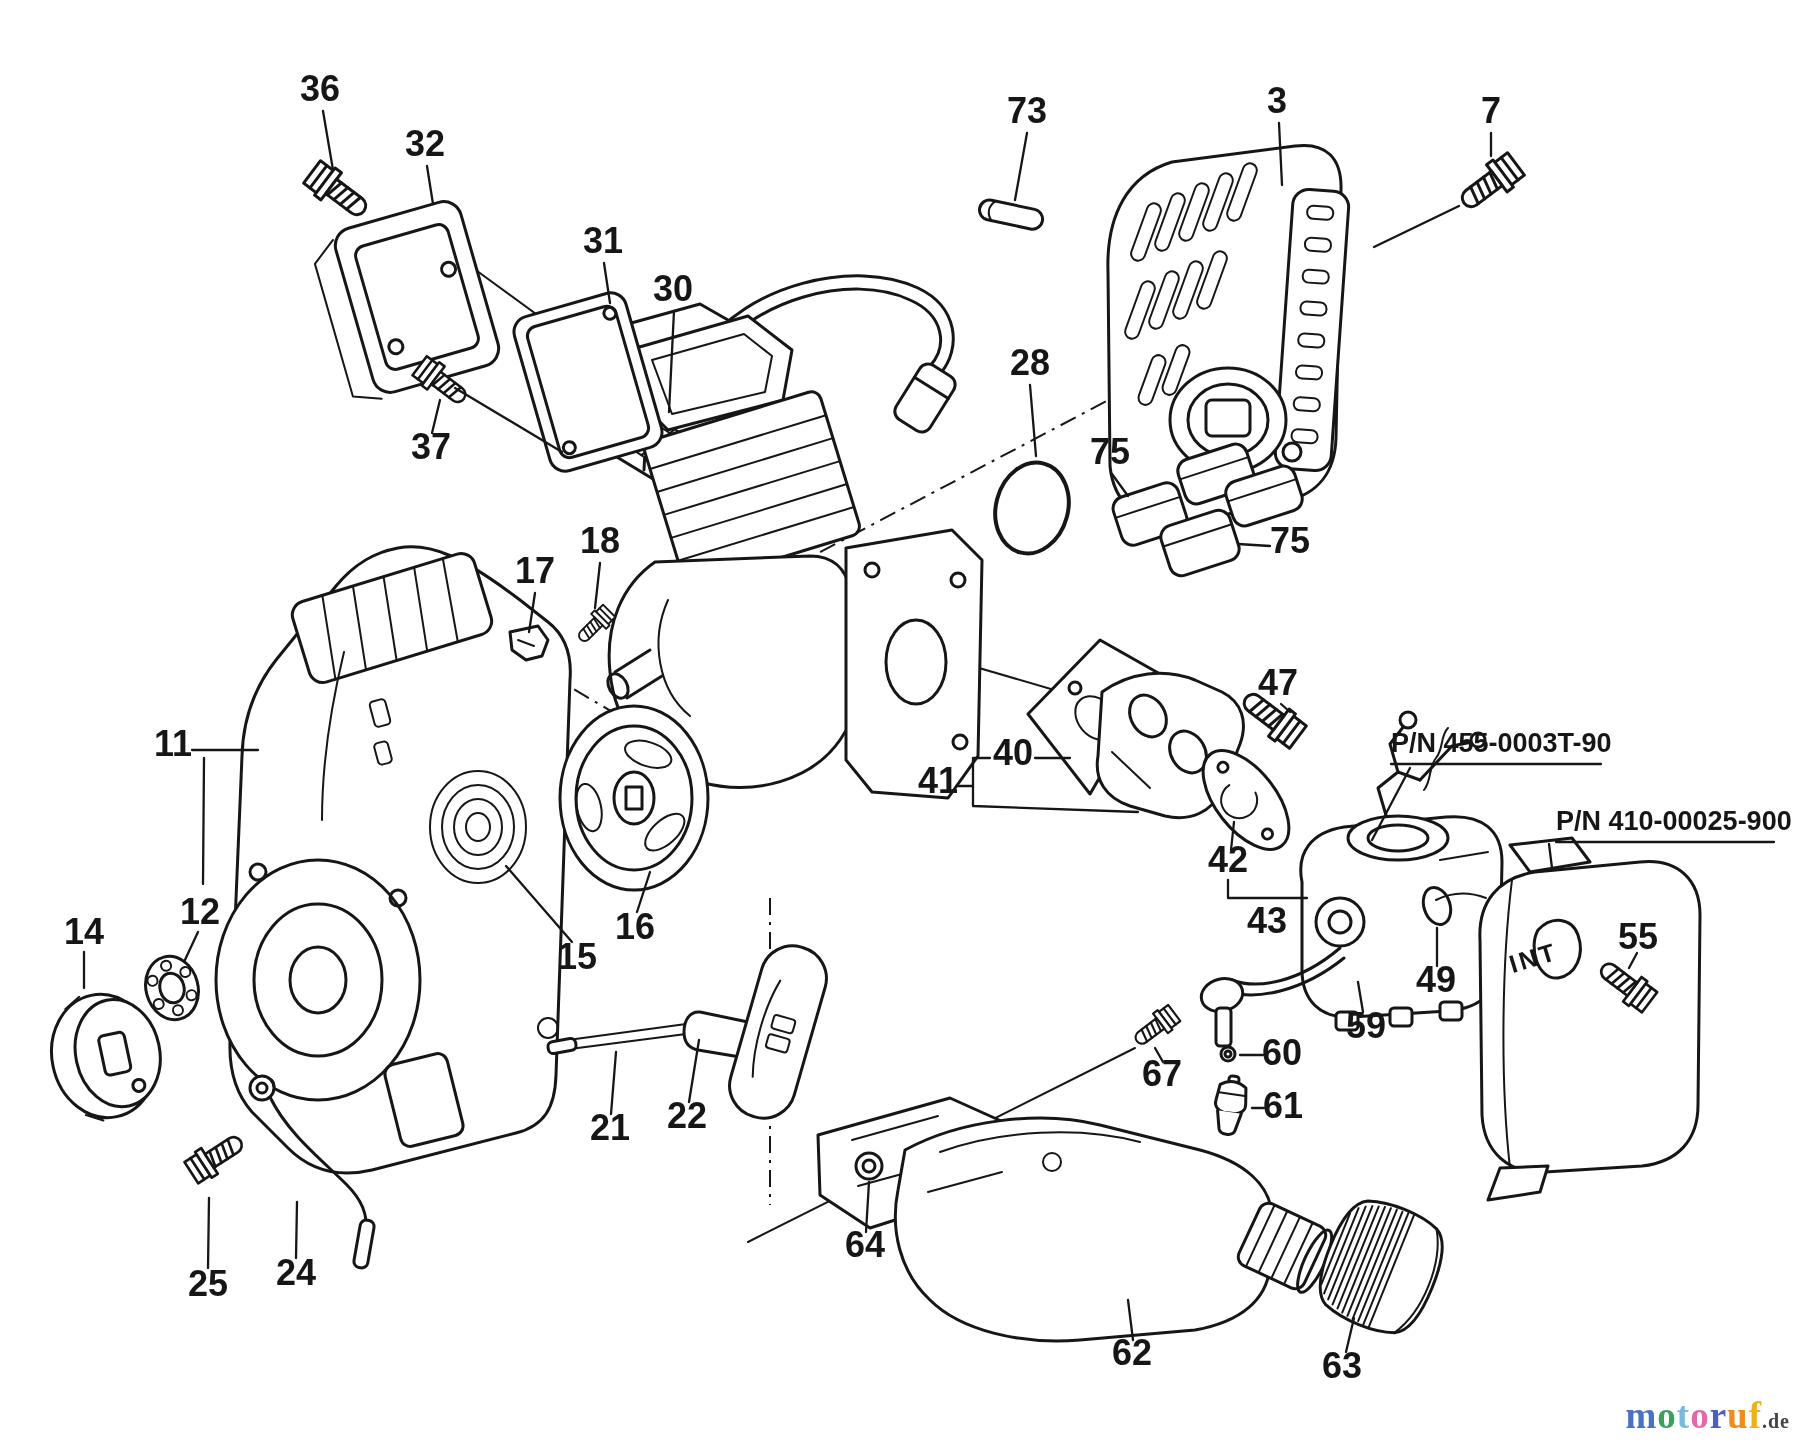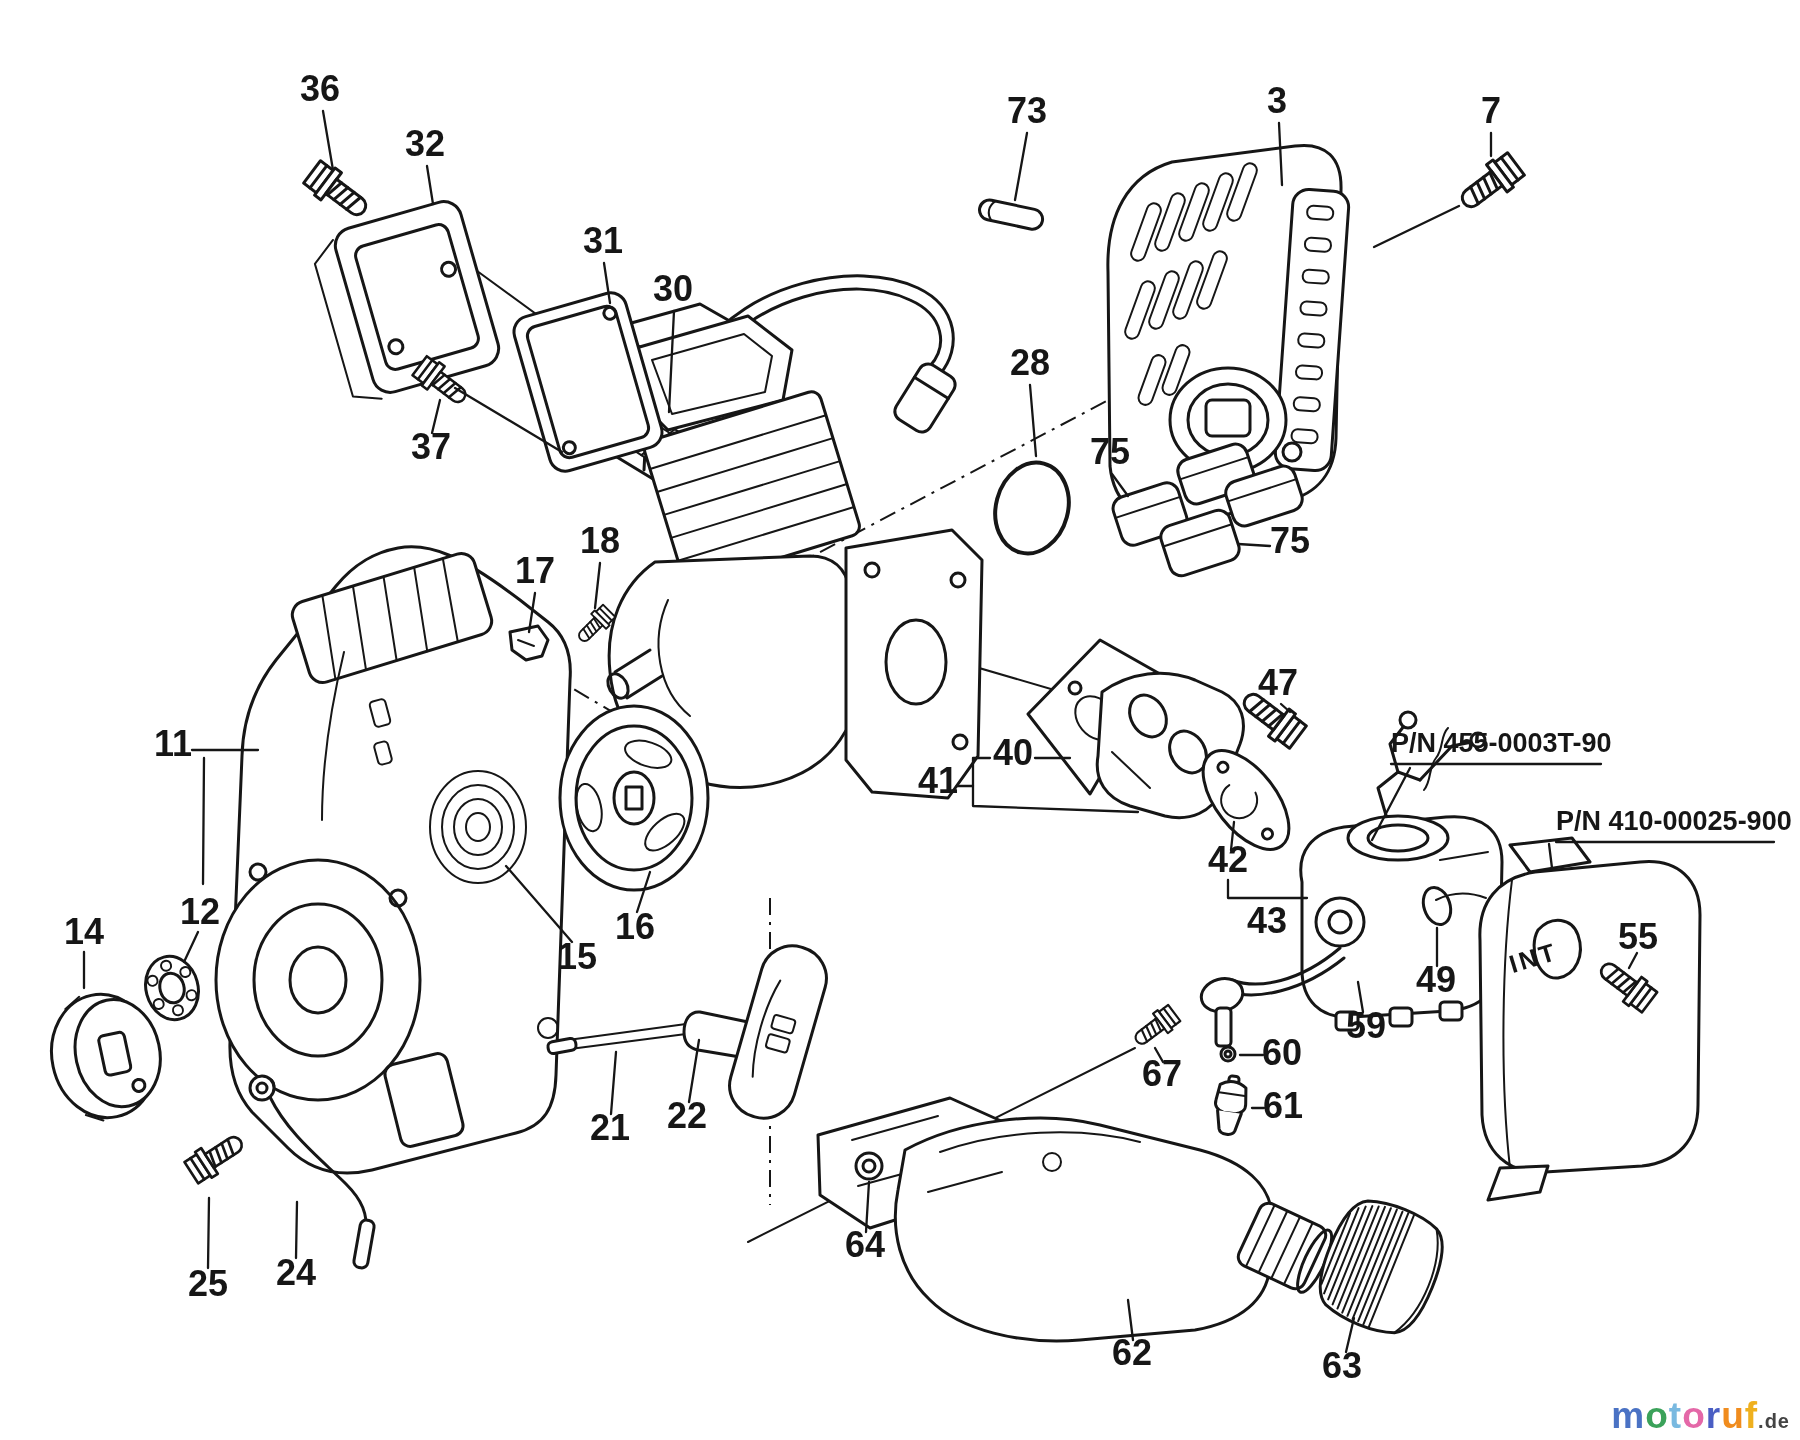--- a/index.html
+++ b/index.html
@@ -9,21 +9,21 @@
   svg{display:block;}
   .art{stroke:#161616;stroke-width:3;fill:none;stroke-linecap:round;stroke-linejoin:round;}
   .fillw{fill:#ffffff;}
   .thin{stroke-width:2;}
   .leader{stroke:#161616;stroke-width:2.3;fill:none;stroke-linecap:round;stroke-linejoin:round;}
   .dashdot{stroke:#161616;stroke-width:2;fill:none;stroke-dasharray:17 7 3 7;}
   text.callout{font:700 36px "Liberation Sans",sans-serif;fill:#161616;}
   text.pn{font:700 27px "Liberation Sans",sans-serif;fill:#161616;}
   text.inscription{font:700 25px "Liberation Sans",sans-serif;fill:#161616;letter-spacing:3px;}
   #watermark{position:absolute;right:10px;bottom:6px;
-     font-family:Liberation Sans, sans-serif;font-weight:700;font-size:37px;
+     font-family:Liberation Serif, serif;font-weight:700;font-size:37px;
      letter-spacing:1px;user-select:none;line-height:1;}
   #watermark .tld{font-size:20px;color:#444444;font-weight:700;}
 </style>
 </head>
 <body>
 
 <div id="stage">
 <svg id="diagram-svg" width="1800" height="1440" viewBox="0 0 1800 1440" xmlns="http://www.w3.org/2000/svg">
 
   <defs>

